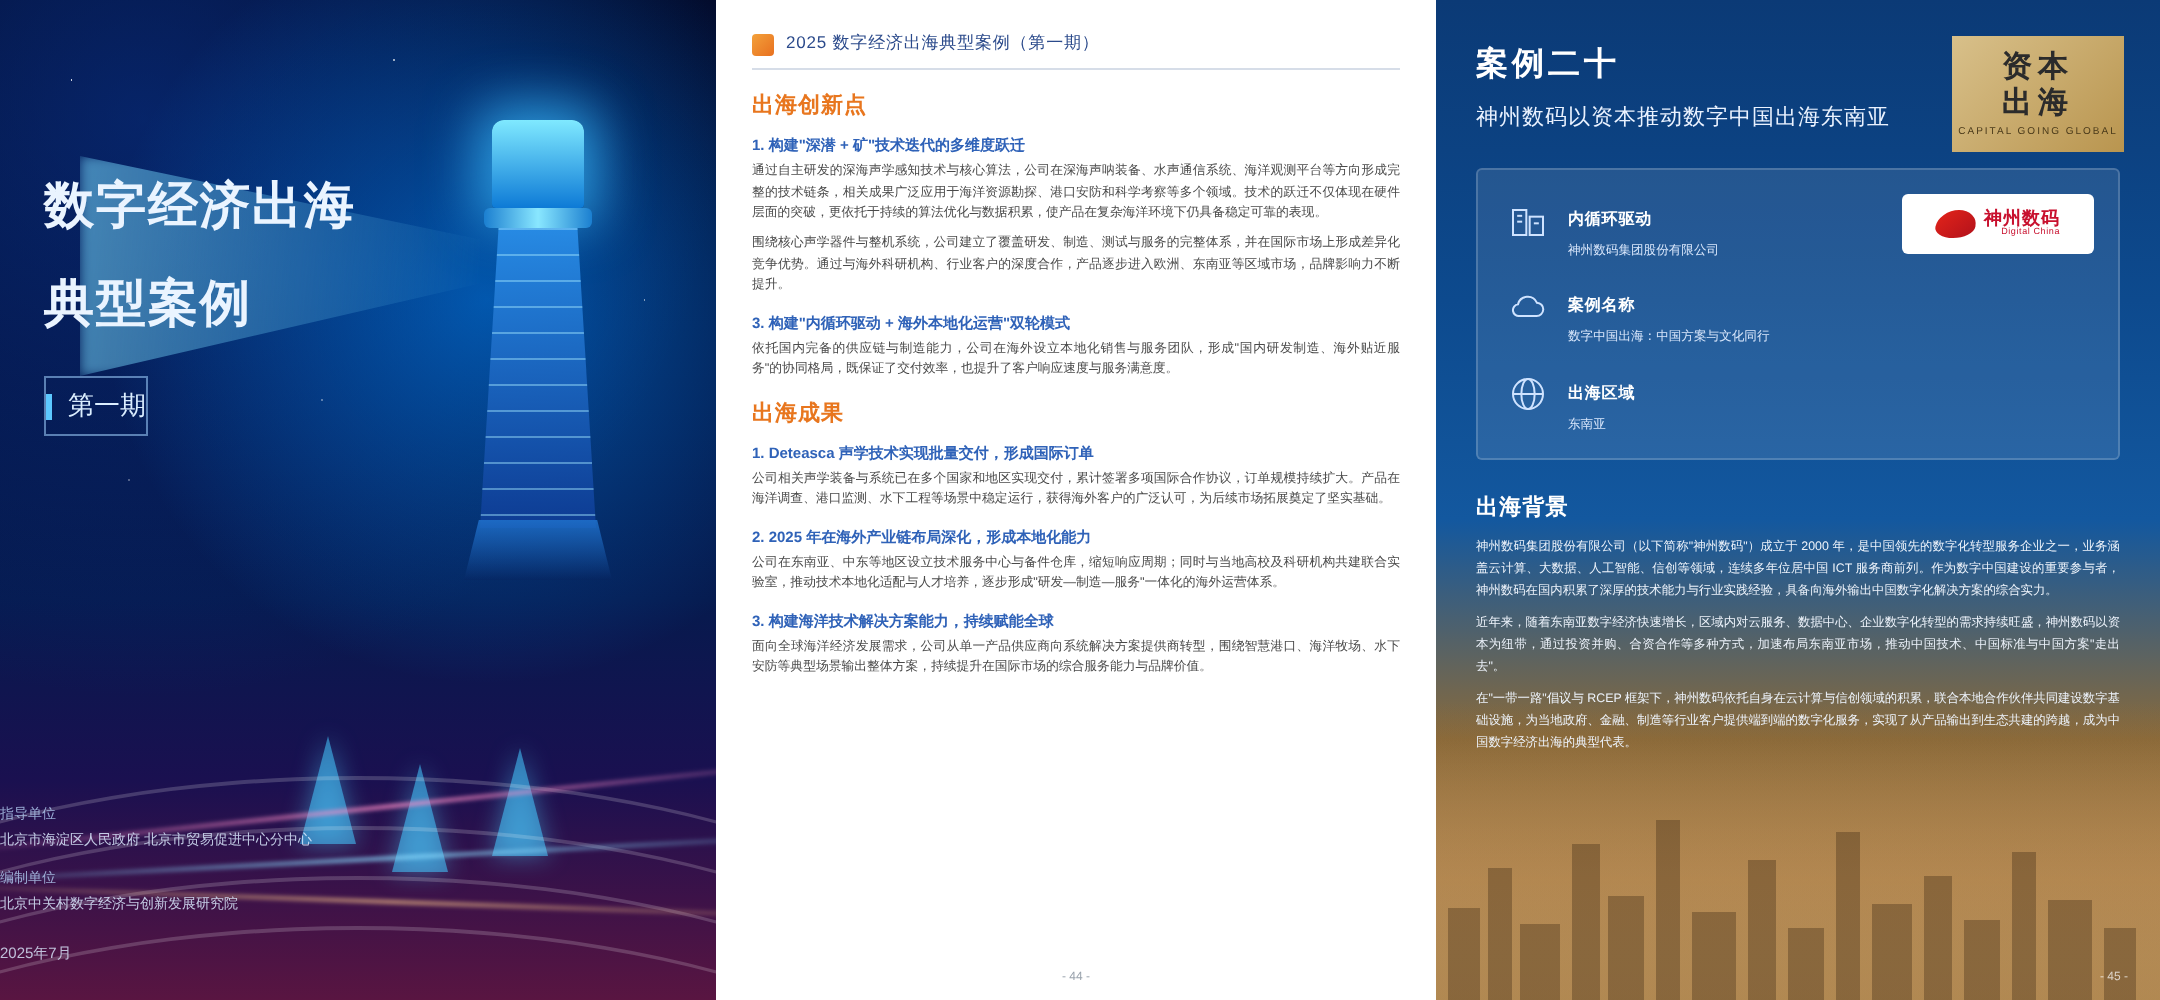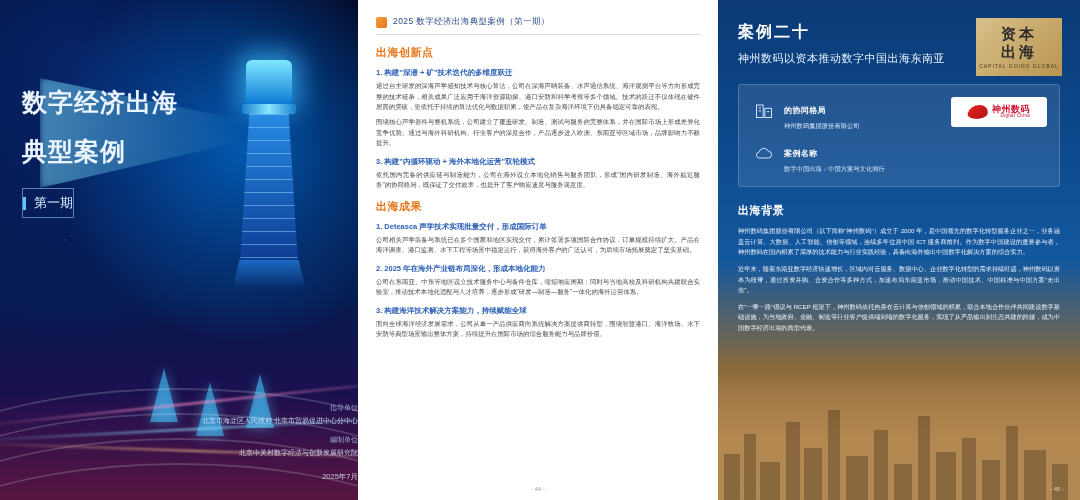--- a/index.html
+++ b/index.html
@@ -70,21 +70,21 @@
   .g3{bottom:48px;background:linear-gradient(90deg,rgba(255,190,120,0),rgba(255,200,140,.7),rgba(255,190,120,0));transform:rotate(2deg);}
 
   .cover-title{position:absolute;left:22px;top:72px;}
   .cover-year{font-size:56px;font-weight:700;letter-spacing:2px;line-height:1;
     background:linear-gradient(180deg,#e8f6ff,#7ec8ff);-webkit-background-clip:text;background-clip:text;color:transparent;}
   .cover-l1{font-size:25px;font-weight:700;margin-top:14px;letter-spacing:1px;color:#eaf4ff;}
   .cover-l2{font-size:25px;font-weight:700;margin-top:16px;letter-spacing:1px;color:#eaf4ff;}
   .issue{margin-top:20px;display:inline-flex;align-items:center;gap:8px;
     border:1px solid rgba(160,210,255,.55);padding:5px 0;font-size:13px;color:#dbeeff;}
   .issue .bar{display:inline-block;width:3px;height:13px;background:#5cc8ff;}
-  .cover-foot{position:absolute;left:0;right:0;bottom:16px;text-align:right;font-size:7px;color:rgba(220,235,255,.85);line-height:1.9;}
+  .cover-foot{position:absolute;left:0;right:0;bottom:16px;text-align:left;font-size:7px;color:rgba(220,235,255,.85);line-height:1.9;}
   .cover-foot .lbl{color:rgba(190,220,255,.75);}
   .cover-date{margin-top:10px;font-size:7.5px;color:rgba(220,235,255,.8);}
 
   
   .mid{position:relative;width:360px;height:500px;flex:0 0 360px;background:#fff;padding:0 18px;box-sizing:border-box;color:#333;}
   .mid-header{display:flex;align-items:center;gap:6px;padding-top:16px;}
   .mid-header .hicon{width:11px;height:11px;border-radius:2px;background:linear-gradient(135deg,#f3a13b,#e8701f);flex:0 0 auto;}
   .mid-header .htxt{font-size:8.5px;color:#2b4a8b;letter-spacing:.4px;}
   .mid-rule{height:1px;background:#d6dde8;margin:6px 0 10px;}
   .sec-title{font-size:11px;font-weight:700;color:#e8761e;margin:8px 0 5px;letter-spacing:.5px;}
@@ -259,37 +259,50 @@
           <span class="ic">
             <svg viewBox="0 0 24 24">
                 <rect x="3" y="6" width="8" height="15"></rect>
                 <rect x="13" y="10" width="8" height="11"></rect>
                 <line x1="5.5" y1="9.5" x2="8.5" y2="9.5"></line>
                 <line x1="5.5" y1="13" x2="8.5" y2="13"></line>
                 <line x1="15.5" y1="14" x2="18.5" y2="14"></line>
               </svg>
           </span>
           <span>
-            <span class="rlabel">的协同格局</span>
+            <span class="rlabel">内循环驱动</span>
             <div class="rvalue">神州数码集团股份有限公司</div>
           </span>
         </div>
 
         <div class="row">
           <span class="ic">
             <svg viewBox="0 0 24 24">
                 <path d="M7 18h10a4 4 0 0 0 .3-8A6 6 0 0 0 6 11a3.5 3.5 0 0 0 1 7z"></path>
               </svg>
           </span>
           <span>
             <span class="rlabel">案例名称</span>
             <div class="rvalue">数字中国出海：中国方案与文化同行</div>
           </span>
         </div>
 
+        <div class="row">
+          <span class="ic">
+            <svg viewBox="0 0 24 24">
+                <circle cx="12" cy="12" r="9"></circle>
+                <ellipse cx="12" cy="12" rx="4" ry="9"></ellipse>
+                <line x1="3" y1="12" x2="21" y2="12"></line>
+              </svg>
+          </span>
+          <span>
+            <span class="rlabel">出海区域</span>
+            <div class="rvalue">东南亚</div>
+          </span>
+        </div>
       </div>
 
       <div class="bg-title">出海背景</div>
       <p class="bg-para">神州数码集团股份有限公司（以下简称"神州数码"）成立于 2000 年，是中国领先的数字化转型服务企业之一，业务涵盖云计算、大数据、人工智能、信创等领域，连续多年位居中国 ICT 服务商前列。作为数字中国建设的重要参与者，神州数码在国内积累了深厚的技术能力与行业实践经验，具备向海外输出中国数字化解决方案的综合实力。</p>
       <p class="bg-para">近年来，随着东南亚数字经济快速增长，区域内对云服务、数据中心、企业数字化转型的需求持续旺盛，神州数码以资本为纽带，通过投资并购、合资合作等多种方式，加速布局东南亚市场，推动中国技术、中国标准与中国方案"走出去"。</p>
       <p class="bg-para">在"一带一路"倡议与 RCEP 框架下，神州数码依托自身在云计算与信创领域的积累，联合本地合作伙伴共同建设数字基础设施，为当地政府、金融、制造等行业客户提供端到端的数字化服务，实现了从产品输出到生态共建的跨越，成为中国数字经济出海的典型代表。</p>
     </div>
 
     <div class="right-pagenum">- 45 -</div>
   </div>

